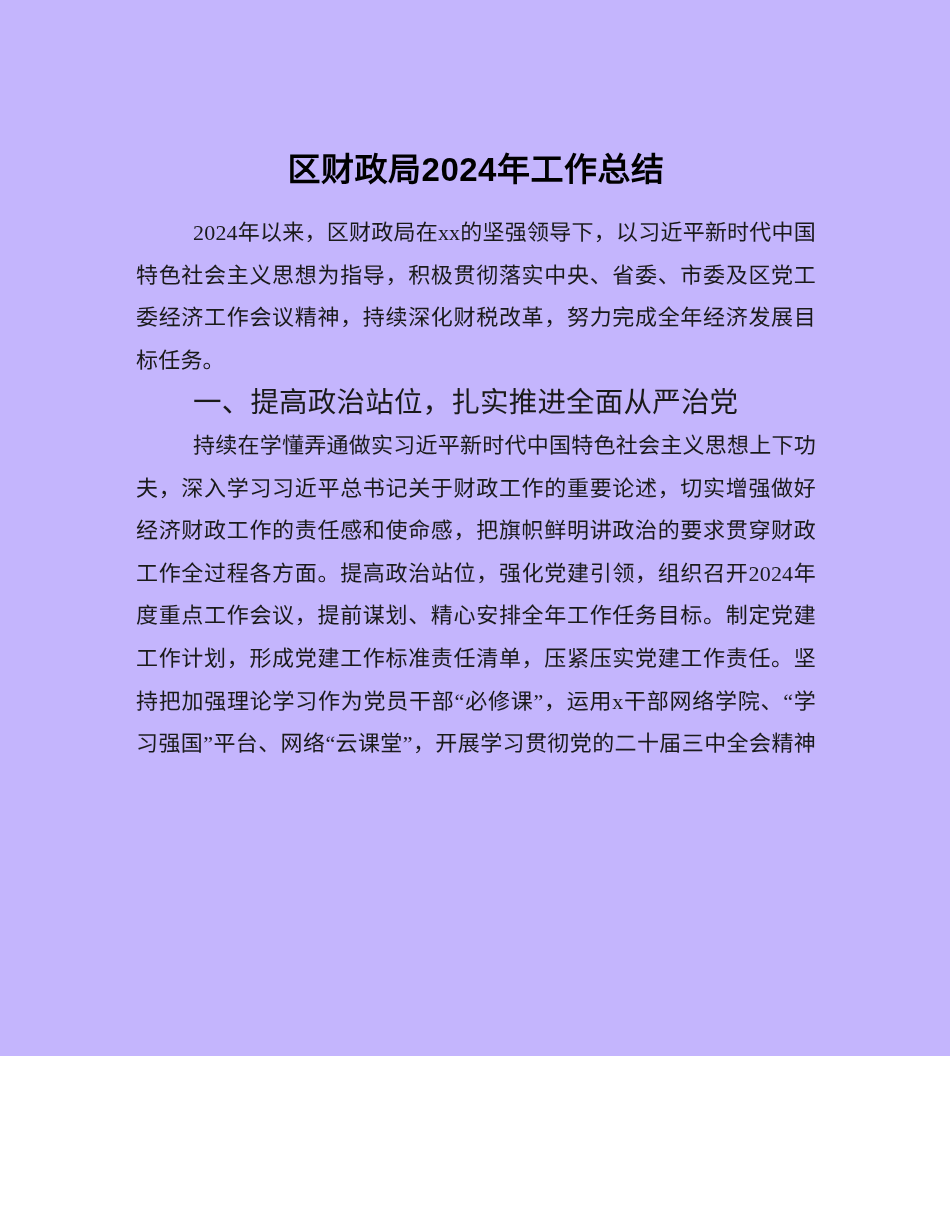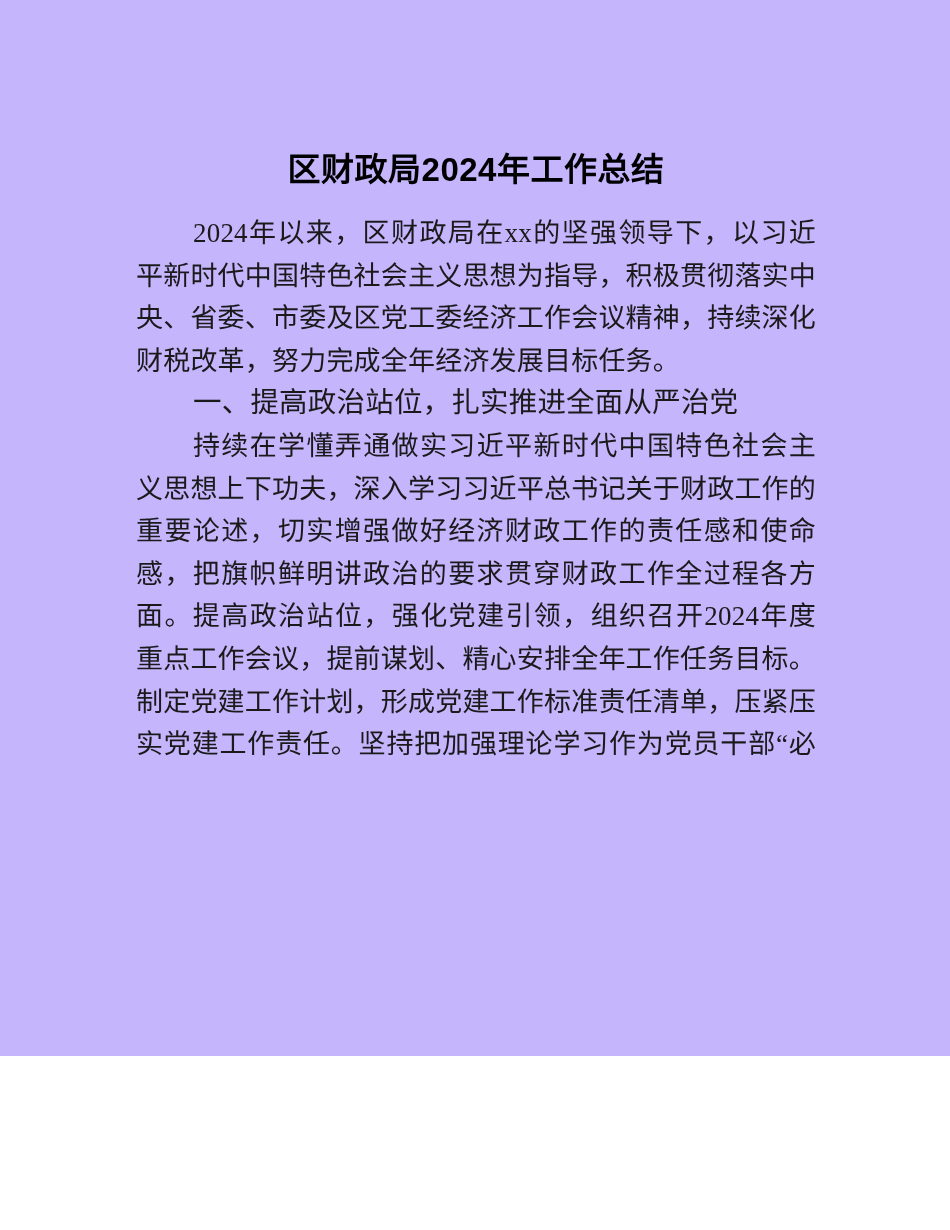--- a/index.html
+++ b/index.html
@@ -32,21 +32,21 @@
     line-height: 48px;
     color: #000000;
     text-align: center;
     letter-spacing: 0.5px;
     margin: 0 0 18px 0;
     white-space: nowrap;
   }
 
   .doc-para {
     font-family: "Liberation Serif", "DejaVu Serif", serif;
-    font-size: 27px;
+    font-size: 22px;
     line-height: 42.6px;
     color: #1a1a1a;
     margin: 0;
     text-align: justify;
     text-justify: inter-character;
     text-indent: 57px;
     letter-spacing: 0.2px;
     word-break: break-all;
     -webkit-font-smoothing: antialiased;
   }

